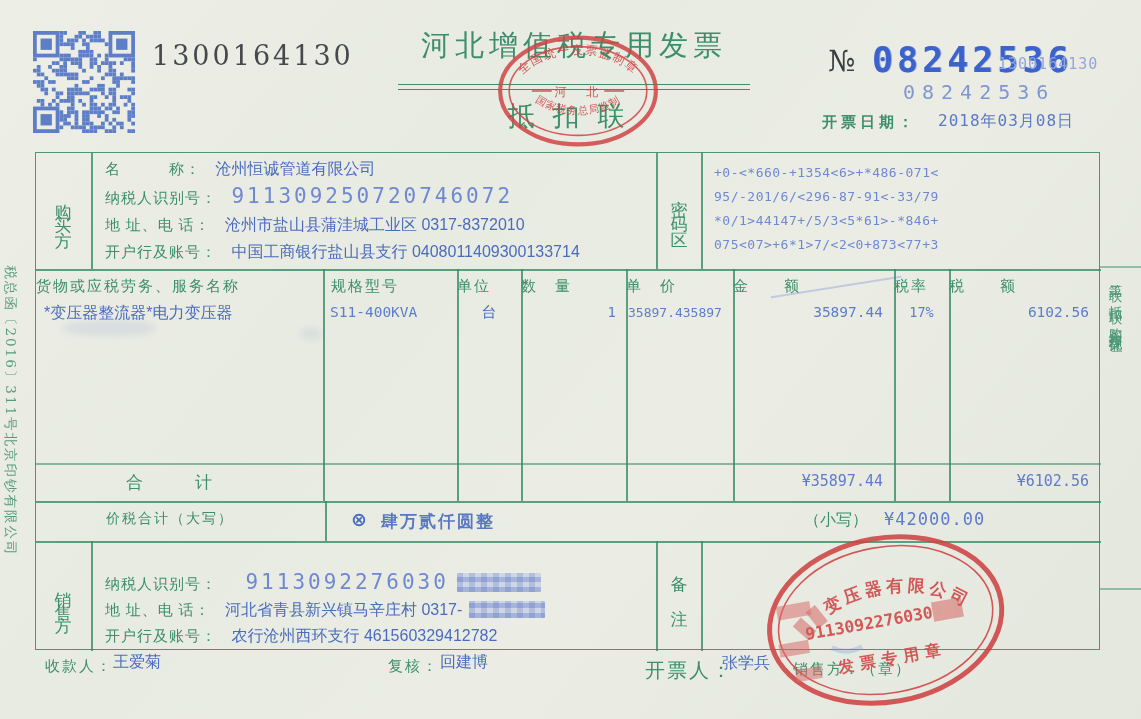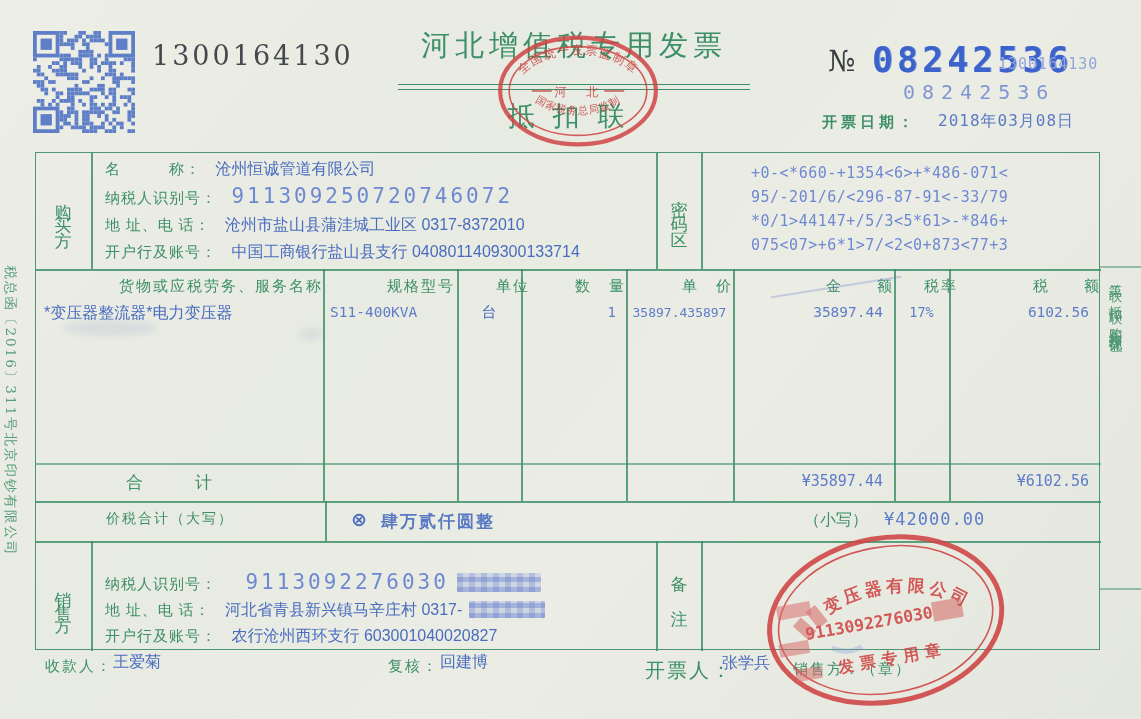--- a/index.html
+++ b/index.html
@@ -15,21 +15,21 @@
   
   .hline{position:absolute;height:1.6px;background:rgba(55,140,100,.8)}
   .vline{position:absolute;width:1.6px;background:rgba(55,140,100,.8)}
   .table{position:absolute;left:35px;top:152px;width:1065px;height:498px;
     border:1.8px solid rgba(50,135,95,.85)}
   .vert-label{display:flex;flex-direction:column;align-items:center;justify-content:space-around;
     font-size:17px;color:#3c8f68;font-family:"Liberation Serif","DejaVu Serif",serif}
   .field-row{position:absolute;left:14px;white-space:nowrap}
   .field-label{font-size:15px;color:#3c8f68;font-family:"Liberation Serif","DejaVu Serif",serif;letter-spacing:1px}
   .field-value{font-size:16px;color:#4a6cc0;margin-left:10px}
-  .cellh{position:absolute;text-align:right;font-size:15px;color:#3c8f68;
+  .cellh{position:absolute;text-align:left;font-size:15px;color:#3c8f68;
     font-family:"Liberation Serif","DejaVu Serif",serif;letter-spacing:2px;top:124px}
   .pixel-mask{display:inline-block;height:17px;vertical-align:-3px;border-radius:1px;
     background-image:repeating-linear-gradient(0deg,rgba(100,125,205,.45) 0 5px,rgba(165,180,225,.22) 5px 10px),
       repeating-linear-gradient(90deg,rgba(100,125,205,.40) 0 6px,rgba(170,185,230,.25) 6px 12px)}
   .smudge{position:absolute;filter:blur(3px);border-radius:50%}
 </style>
 </head>
 <body>
 
 <div class="invoice">
@@ -365,21 +365,21 @@
       </div>
       <div class="field-row" style="top:89px">
         <span class="field-label">开户行及账号：</span>
         <span class="field-value">中国工商银行盐山县支行 0408011409300133714</span>
       </div>
     </div>
 
     <div class="abs vert-label" style="left:643px;transform:translateX(-50%);top:10px;height:96px">
       <span style="writing-mode:vertical-rl;letter-spacing:16px">密码区</span>
     </div>
-    <div class="abs mono" style="left:715px;top:8px;width:385px;height:104px;font-size:15px;line-height:24px;color:#6f88d2;letter-spacing:.5px">
+    <div class="abs mono" style="left:678px;top:8px;width:385px;height:104px;font-size:13px;line-height:24px;color:#6f88d2;letter-spacing:.5px">
       <div>+0-&lt;*660-+1354&lt;6&gt;+*486-071&lt;</div>
       <div>95/-201/6/&lt;296-87-91&lt;-33/79</div>
       <div>*0/1&gt;44147+/5/3&lt;5*61&gt;-*846+</div>
       <div>075&lt;07&gt;+6*1&gt;7/&lt;2&lt;0+873&lt;77+3</div>
     </div>
 
     <div class="hline" style="left:0;top:116px;width:1065px"></div>
     <div class="vline" style="left:287px;top:116px;height:232px"></div>
     <div class="vline" style="left:421px;top:116px;height:232px"></div>
     <div class="vline" style="left:485px;top:116px;height:232px"></div>
@@ -397,21 +397,21 @@
     <div class="cellh" style="left:485px;width:105px">数　量</div>
     <div class="cellh" style="left:590px;width:107px">单　价</div>
     <div class="cellh" style="left:697px;width:161px">金　　额</div>
     <div class="cellh" style="left:858px;width:64px">税率</div>
     <div class="cellh" style="left:913px;width:152px">税　　额</div>
 
     <div class="abs blue" style="left:8px;top:150px;font-size:16px">*变压器整流器*电力变压器</div>
     <div class="abs mono" style="left:294px;top:151px;font-size:14.5px;color:#5d7ccb">S11-400KVA</div>
     <div class="abs blue" style="left:421px;top:150px;width:64px;text-align:center;font-size:15px">台</div>
     <div class="abs mono" style="left:485px;top:151px;width:95px;text-align:right;font-size:14px;color:#5d7ccb">1</div>
-    <div class="abs mono" style="left:592px;top:152px;width:103px;text-align:center;font-size:13px;color:#5d7ccb">35897.435897</div>
+    <div class="abs mono" style="left:592px;top:152px;width:103px;text-align:left;font-size:13px;color:#5d7ccb">35897.435897</div>
     <div class="abs mono" style="left:697px;top:151px;width:150px;text-align:right;font-size:14.5px;color:#5d7ccb">35897.44</div>
     <div class="abs mono" style="left:858px;top:151px;width:55px;text-align:center;font-size:13.5px;color:#5d7ccb">17%</div>
     <div class="abs mono" style="left:913px;top:151px;width:140px;text-align:right;font-size:14.5px;color:#5d7ccb">6102.56</div>
 
     <div class="abs green serif" style="left:90px;top:318px;font-size:17px;letter-spacing:6px">合　　计</div>
     <div class="abs mono" style="left:697px;top:319px;width:150px;text-align:right;font-size:15px;color:#5d7ccb">¥35897.44</div>
     <div class="abs mono" style="left:913px;top:319px;width:140px;text-align:right;font-size:15px;color:#5d7ccb">¥6102.56</div>
 
     <div class="vline" style="left:289px;top:348px;height:40px"></div>
     <div class="abs green serif" style="left:70px;top:357px;font-size:14px;letter-spacing:2px">价税合计（大写）</div>
@@ -433,21 +433,21 @@
         <span class="field-value mono" style="font-size:21px;letter-spacing:3px;color:#6e88d2;margin-left:24px">9113092276030</span>
         <span class="pixel-mask" style="width:84px;margin-left:4px;height:19px"></span>
       </div>
       <div class="field-row" style="top:59px">
         <span class="field-label">地 址、电 话：</span>
         <span class="field-value">河北省青县新兴镇马辛庄村 0317-</span>
         <span class="pixel-mask" style="width:76px;margin-left:2px"></span>
       </div>
       <div class="field-row" style="top:85px">
         <span class="field-label">开户行及账号：</span>
-        <span class="field-value">农行沧州西环支行 603001040020827</span>
+        <span class="field-value">农行沧州西环支行 461560329412782</span>
       </div>
     </div>
 
     <div class="abs vert-label" style="left:643px;transform:translateX(-50%);top:400px;height:86px">
       <span style="writing-mode:vertical-rl;letter-spacing:34px">备注</span>
     </div>
   </div>
 
   <div class="abs green serif" style="left:45px;top:657px;font-size:15px;letter-spacing:2px">收款人：</div>
   <div class="abs blue" style="left:113px;top:652px;font-size:16px">王爱菊</div>

